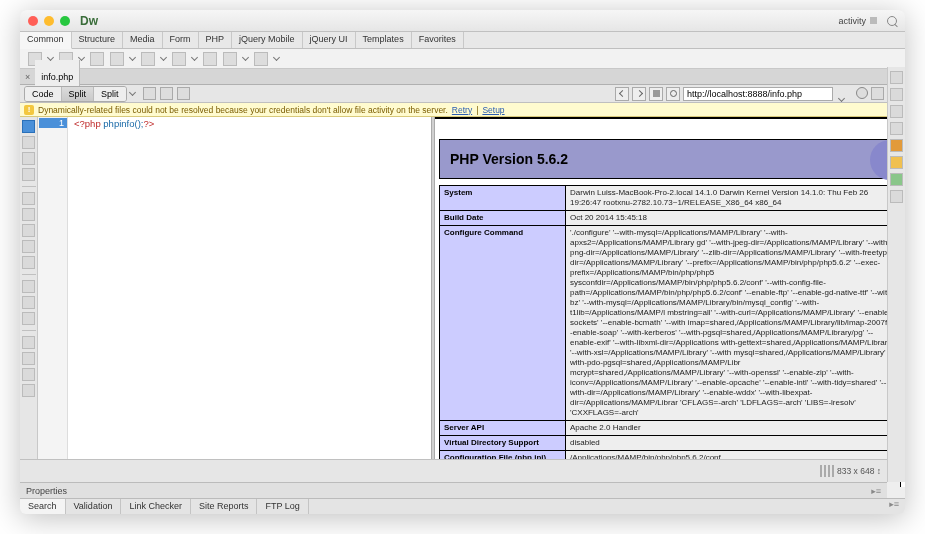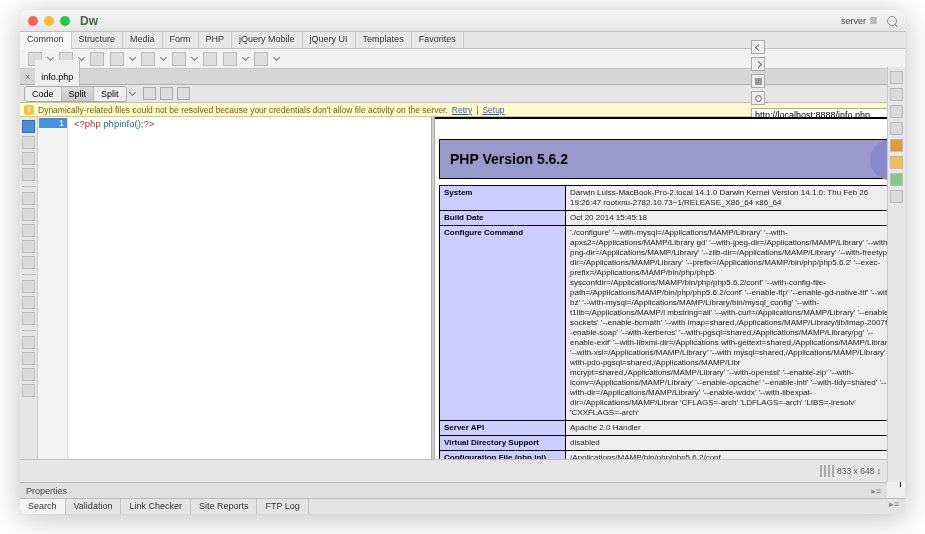--- a/index.html
+++ b/index.html
@@ -27,21 +27,21 @@
 .doctab .name { padding:12px 6px; background:#eee; border-right:1px solid #bbb; }
 .doctab .collapse { margin-left:auto; padding:0 6px; color:#888; }
 
 .viewbar { height:18px; background:#e6e6e6; border-bottom:1px solid #bfbfbf; display:flex; align-items:center; font-size:9px; padding:0 4px; gap:0; }
 .seg { display:flex; border:1px solid #aaa; border-radius:3px; overflow:hidden; }
 .seg .b { padding:2px 7px; background:#eee; border-right:1px solid #bbb; cursor:pointer; }
 .seg .b:last-child { border-right:none; }
 .seg .b.active { background:linear-gradient(#dcdcdc,#c9c9c9); }
 .viewbar .iconset { display:flex; gap:4px; margin-left:8px; }
 .viewbar .mini { width:13px; height:13px; background:#ddd; border:1px solid #aaa; }
-.navbtns { margin-left:auto; display:flex; gap:3px; align-items:flex-start;flex-direction:column; }
+.navbtns { margin-left:auto; display:flex; gap:3px; align-items:flex-end; }
 .navbtn { width:14px; height:14px; border:1px solid #aaa; background:#eee; display:flex; align-items:center; justify-content:center; }
 .arrow { width:5px; height:5px; border-left:1px solid #666; border-bottom:1px solid #666; }
 .arrow.l { transform:rotate(45deg); } .arrow.r { transform:rotate(-135deg); }
 .urlfield { width:150px; height:14px; border:1px solid #aaa; background:#fff; font-size:9px; padding:0 3px; display:flex; align-items:center; }
 .rightic { display:flex; gap:3px; margin-left:6px; }
 .globe { width:12px;height:12px; border:1px solid #888; border-radius:50%; background:#ddd; }
 
 .warnbar { height:14px; background:#fffbcf; border-bottom:1px solid #d8c97a; font-size:8.5px; color:#7a5c00; display:flex; align-items:center; padding:0 4px; gap:4px; }
 .warnbar .wicon { width:10px;height:10px; background:#f3c73e; border-radius:2px; display:flex;align-items:center;justify-content:center; font-size:8px; font-weight:bold; color:#fff; }
 .warnbar .lnk { color:#2a5db0; text-decoration:underline; cursor:pointer; }
@@ -97,21 +97,21 @@
 <div class="shadow">
 
   <div class="titlebar">
     <div class="traffic">
       <div class="tl r"></div>
       <div class="tl y"></div>
       <div class="tl g"></div>
     </div>
     <div class="appname">Dw</div>
     <div class="userbox">
-      <span>server</span>
+      <span>activity</span>
       <span class="dd"></span>
       <span class="searchic"></span>
     </div>
   </div>
 
   <div class="insertbar">
     <div class="tab active">Common</div>
     <div class="tab">Structure</div>
     <div class="tab">Media</div>
     <div class="tab">Form</div>

